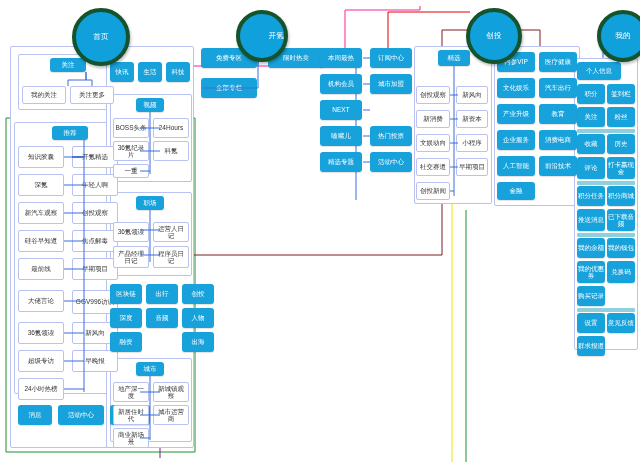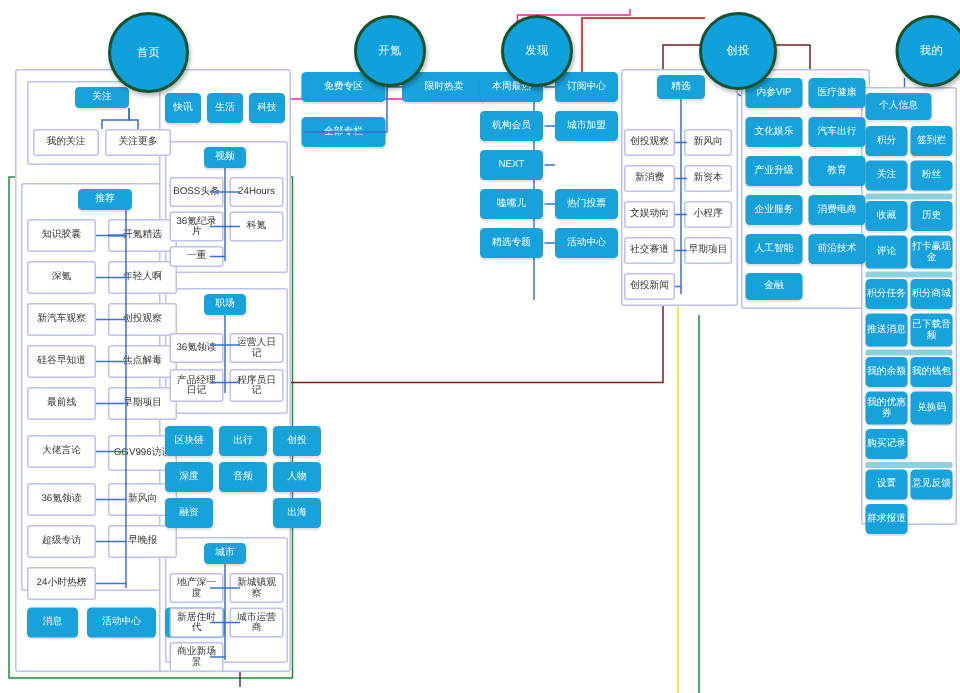--- a/index.html
+++ b/index.html
@@ -2,21 +2,21 @@
 <html><head>
 <meta charset="utf-8">
 <style>
   html,body{margin:0;padding:0;background:#ffffff;}
   body{font-family:"Liberation Sans","DejaVu Sans",sans-serif;}
   #stage{position:relative;width:640px;height:462px;overflow:hidden;background:#fff;}
   #wires{position:absolute;left:0;top:0;width:640px;height:462px;pointer-events:none;}
 
   .circle{
     position:absolute;border-radius:50%;
-    background:#10a0dc;border:2px solid #14532d;
+    background:#10a0dc;border:4px solid #14532d;
     box-shadow:1px 2px 3px rgba(0,0,0,.28);
     display:flex;align-items:center;justify-content:center;
     color:#fff;font-size:7.5px;letter-spacing:.3px;z-index:6;
   }
   .panel{position:absolute;border:1px solid #b9c2f0;background:#fff;border-radius:2px;z-index:2;}
   .panel.inner{border:1px solid #b9c2f0;}
 
   .chip{
     position:absolute;background:#17a2dc;color:#fff;border-radius:3px;
     display:flex;align-items:center;justify-content:center;text-align:center;
@@ -68,25 +68,22 @@
 
       <path d="M490 52 L490 58 Q490 64 496 64 L500 64" stroke="#3a6fd8"></path>
 
       <path d="M603 52 L603 62" stroke="#3a6fd8"></path>
     </g>
   </svg>
 
   <div class="circle" style="left:72px;top:8px;width:50px;height:50px;">
     <span>首页</span>
   </div>
-  <div class="circle" style="left:236px;top:10px;width:44px;height:44px;">
+  <div class="circle" style="left:236px;top:10px;width:44px;height:44px;justify-content:flex-end;">
     <span>开氪</span>
-  </div>
-  <div class="circle" style="left:334px;top:10px;width:44px;height:44px;">
-    <span>发现</span>
   </div>
   <div class="circle" style="left:466px;top:8px;width:48px;height:48px;">
     <span>创投</span>
   </div>
   <div class="circle" style="left:597px;top:10px;width:44px;height:44px;">
     <span>我的</span>
   </div>
 
   <div class="panel" style="left:10px;top:46px;width:180px;height:400px;"></div>
 

